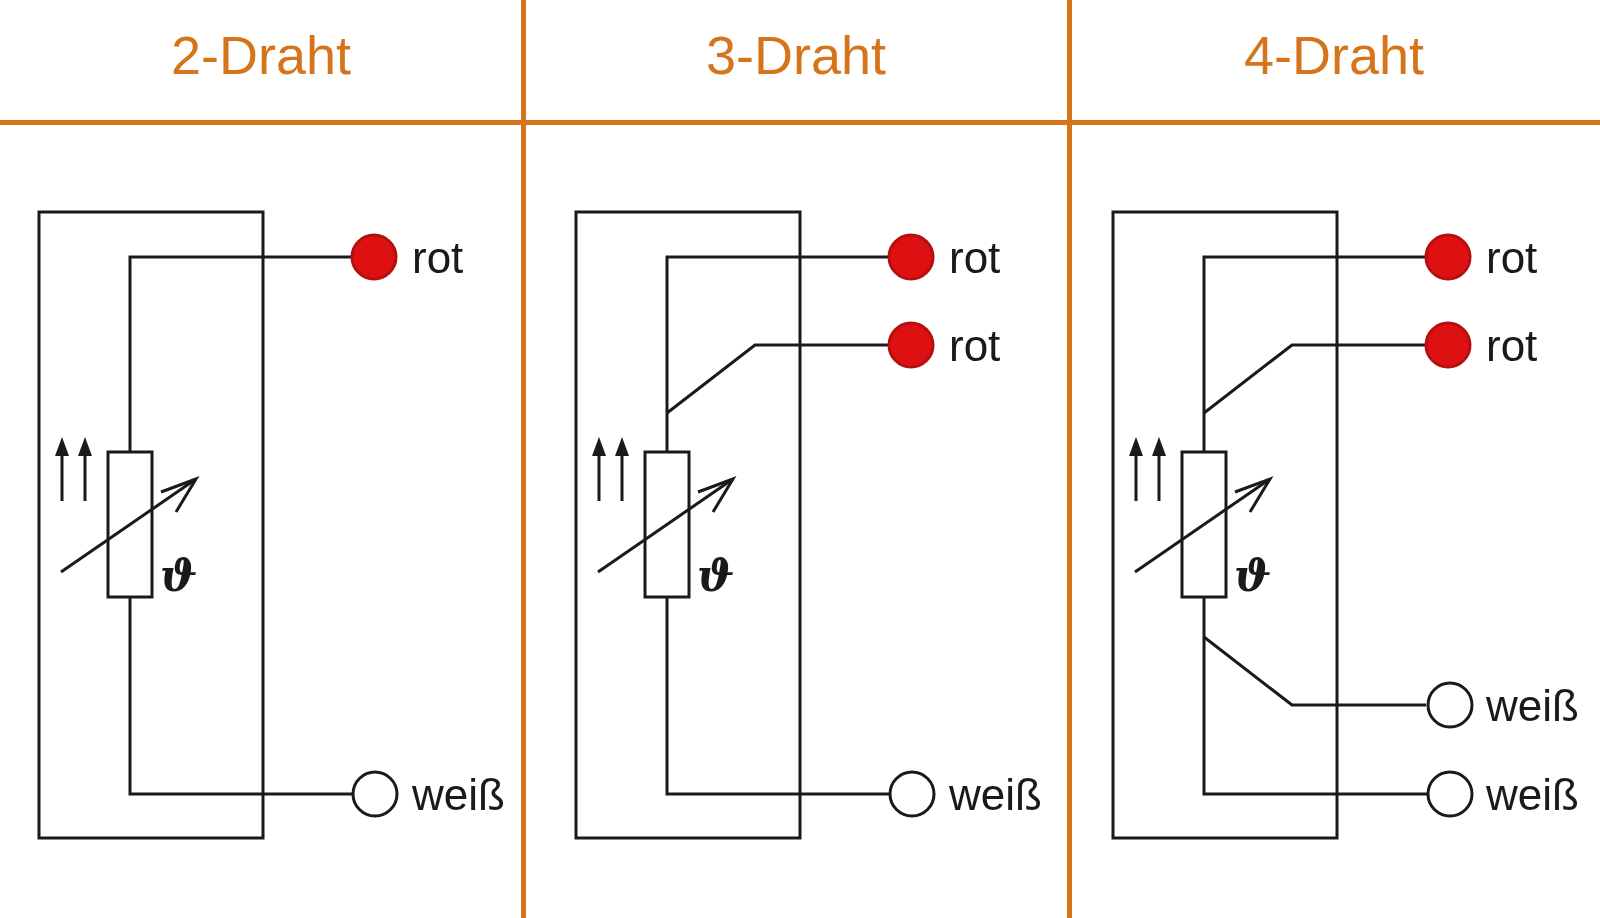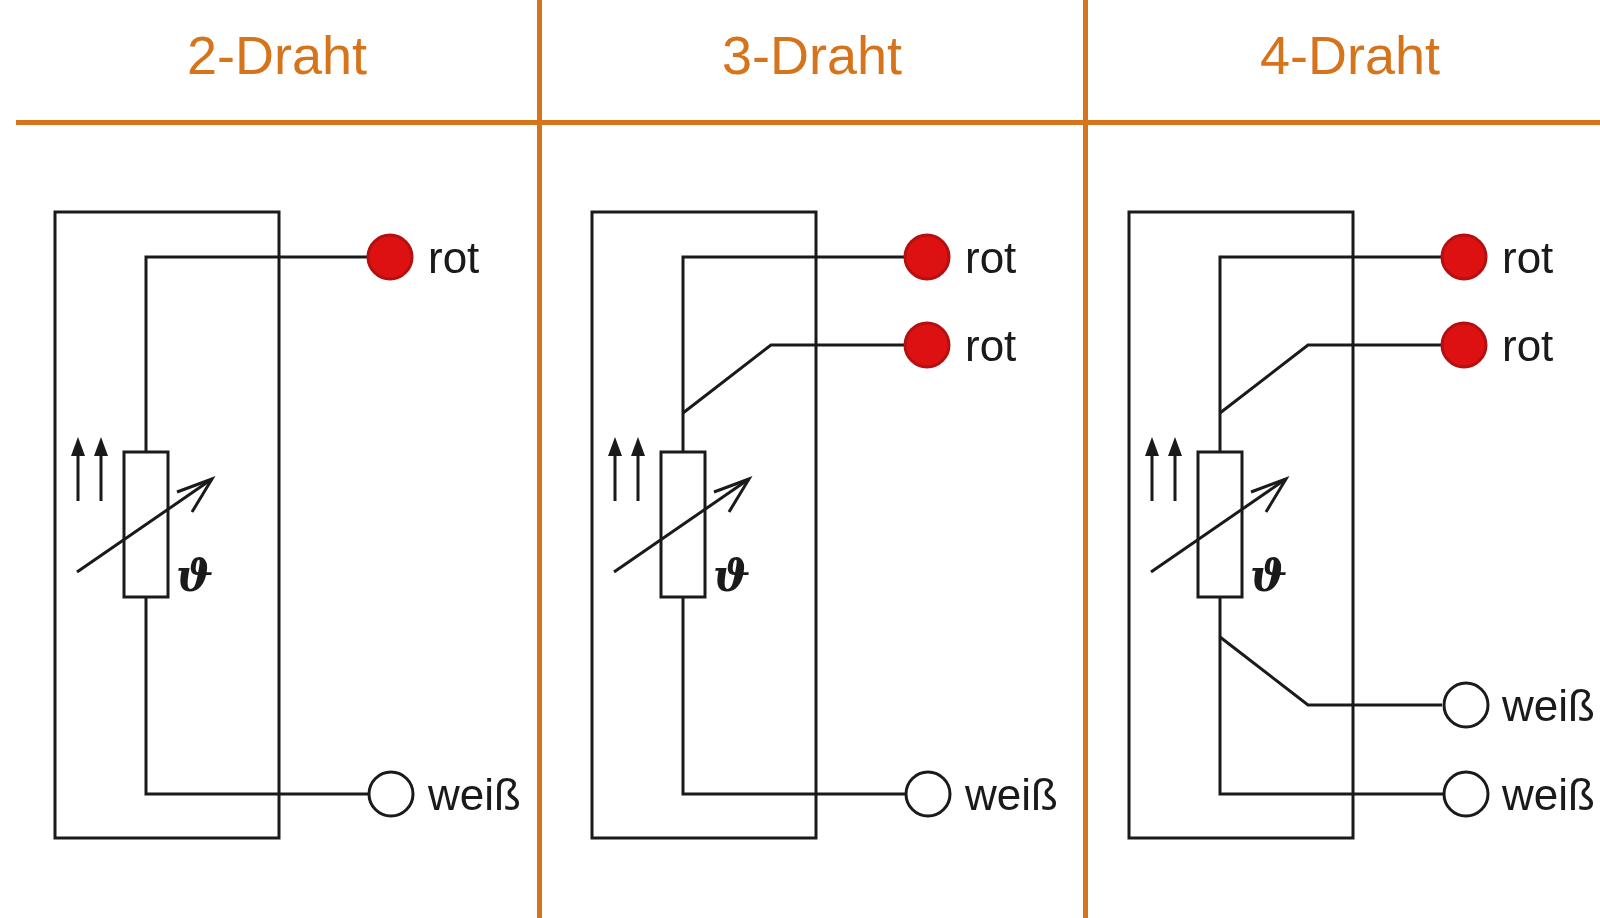--- a/index.html
+++ b/index.html
@@ -9,21 +9,20 @@
     width: 1600px;
     height: 918px;
     overflow: hidden;
     font-family: "Liberation Sans", sans-serif;
   }
   .stage {
     position: relative;
     width: 1368px;
     height: 918px;
     background: #ffffff;
-    padding-left: 16px;
   }
   svg text { user-select: none; }
   .wire {
     stroke: #1a1a1a;
     stroke-width: 3;
     fill: none;
   }
   .box {
     stroke: #1a1a1a;
     stroke-width: 3;

